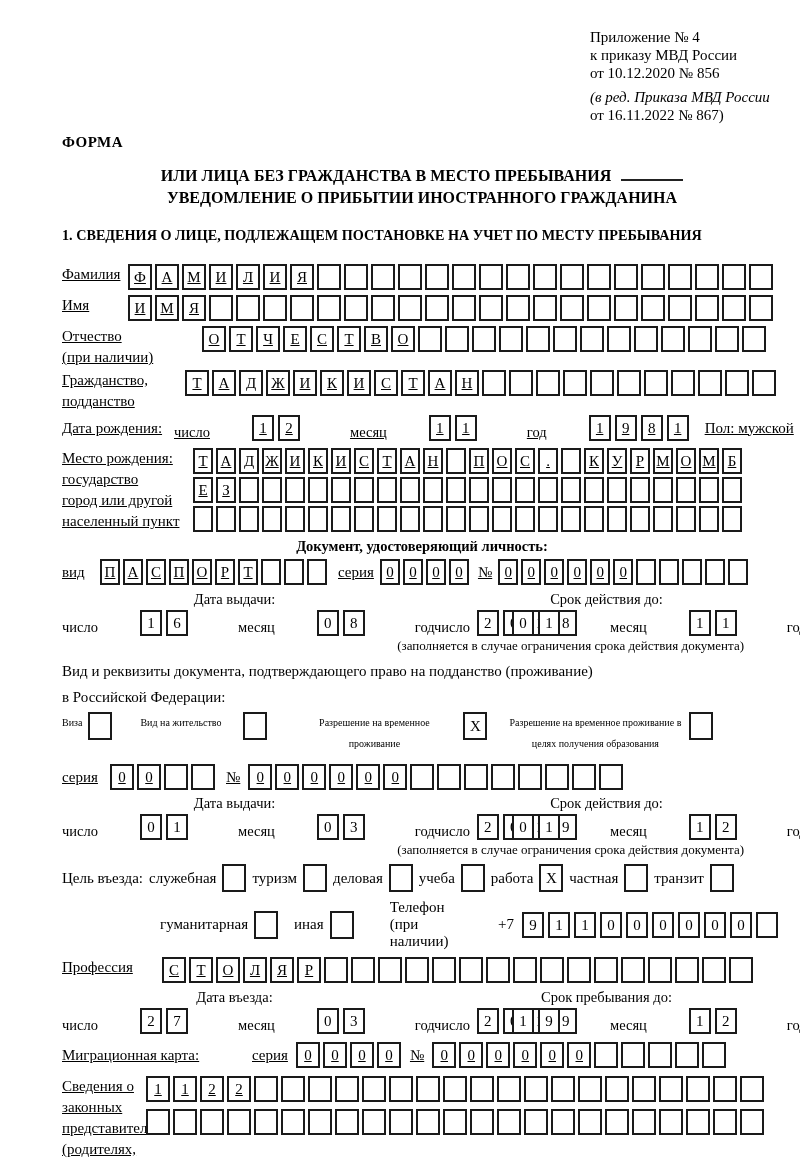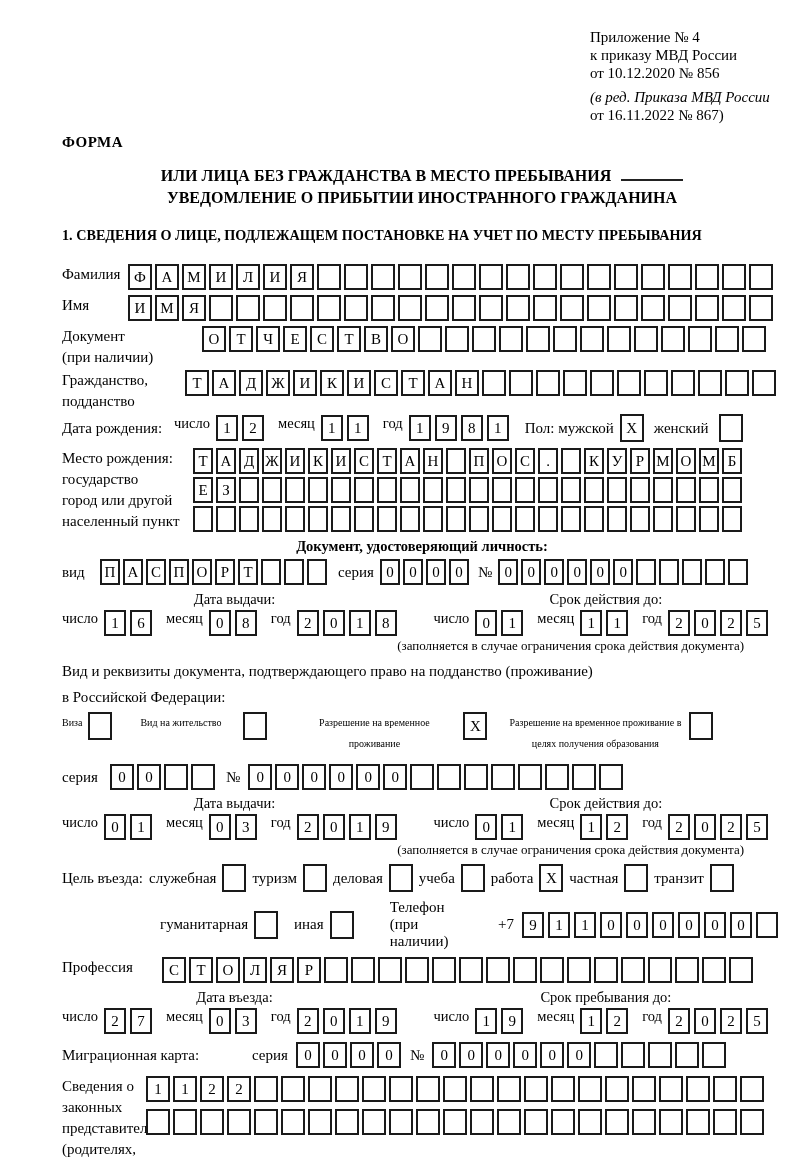--- a/index.html
+++ b/index.html
@@ -13,21 +13,21 @@
   
   .ref { margin-left:auto; width:192px; font-size:15px; line-height:18px; }
   .ref .gap { margin-top:6px;font-style:italic; }
   .forma { padding-right:36px; font-weight:bold; font-size:15px; margin-top:10px; letter-spacing:.5px; }
 
   .title { text-align:center; font-weight:bold; font-size:16px; line-height:22px; margin-top:14px; }
   .underline-seg { display:inline-block; width:62px; border-bottom:2px solid #222; height:14px; margin-left:10px; }
 
   .sec-heading { font-weight:bold; font-size:14.2px; margin-top:18px; margin-bottom:20px; }
 
-  .row { display:flex; align-items:flex-start; margin-bottom:5px; }
+  .row { display:flex; align-items:flex-start; margin-bottom:5px;text-decoration:underline; }
   .lbl { flex-shrink:0; line-height:21px; font-size:15px; }
   .lbl-block { flex-shrink:0; line-height:21px; font-size:15px; }
 
   .boxes { display:flex; flex-wrap:nowrap; }
   .cell {
     width:24px; height:26px; border:2px solid #1a1a1a; margin-right:3px;
     text-align:center; font-size:15px; line-height:22px; flex-shrink:0; background:#fff;
   }
   .boxes.sm .cell { width:20px; margin-right:3px; }
   .boxes.date .cell { width:22px; margin-right:4px; }
@@ -39,21 +39,21 @@
 
   .stack { display:flex; flex-direction:column; }
   .stack .boxes { margin-bottom:3px; }
 
   .doc-heading { text-align:center; font-weight:bold; font-size:14.5px; margin:2px 0 4px 0; }
 
   .date-pair { display:flex; align-items:flex-start; }
   .dp-col { display:flex; flex-direction:column; }
   .dp-col.left { width:372px; }
   .dp-head { text-align:center; font-size:14.5px; width:345px; margin-bottom:2px; }
-  .dgroup { display:flex; align-items:flex-start; font-size:14.5px; }
+  .dgroup { display:flex; align-items:flex-end; font-size:14.5px;gap:36px; }
   .dgroup .dlbl { margin-right:6px; }
   .dgroup .grp { margin-right:10px; }
   .note { font-size:13px; text-align:right; padding-right:38px; margin:2px 0 6px 0; }
   .plain { font-size:15px; line-height:22px; margin-bottom:4px; }
 
   .opt-row { display:flex; align-items:flex-start; margin:4px 0 10px 0; }
   .opt-text { font-size:10px; line-height:21px; }
   .opt-text.center { text-align:center; }
 
   .purpose-row { display:flex; align-items:center; margin-bottom:7px; font-size:15px; }
@@ -135,21 +135,21 @@
         <span class="cell"></span>
         <span class="cell"></span>
         <span class="cell"></span>
         <span class="cell"></span>
         <span class="cell"></span>
       </span>
   </div>
 
   <div class="row" style="margin-bottom:2px">
     <span class="lbl-block" style="width:140px">
-      <span style="display:block">Документ</span>
+      <span style="display:block">Отчество</span>
       <span style="display:block">(при наличии)</span>
     </span>
     <span class="boxes">
         <span class="cell">О</span>
         <span class="cell">Т</span>
         <span class="cell">Ч</span>
         <span class="cell">Е</span>
         <span class="cell">С</span>
         <span class="cell">Т</span>
         <span class="cell">В</span>

